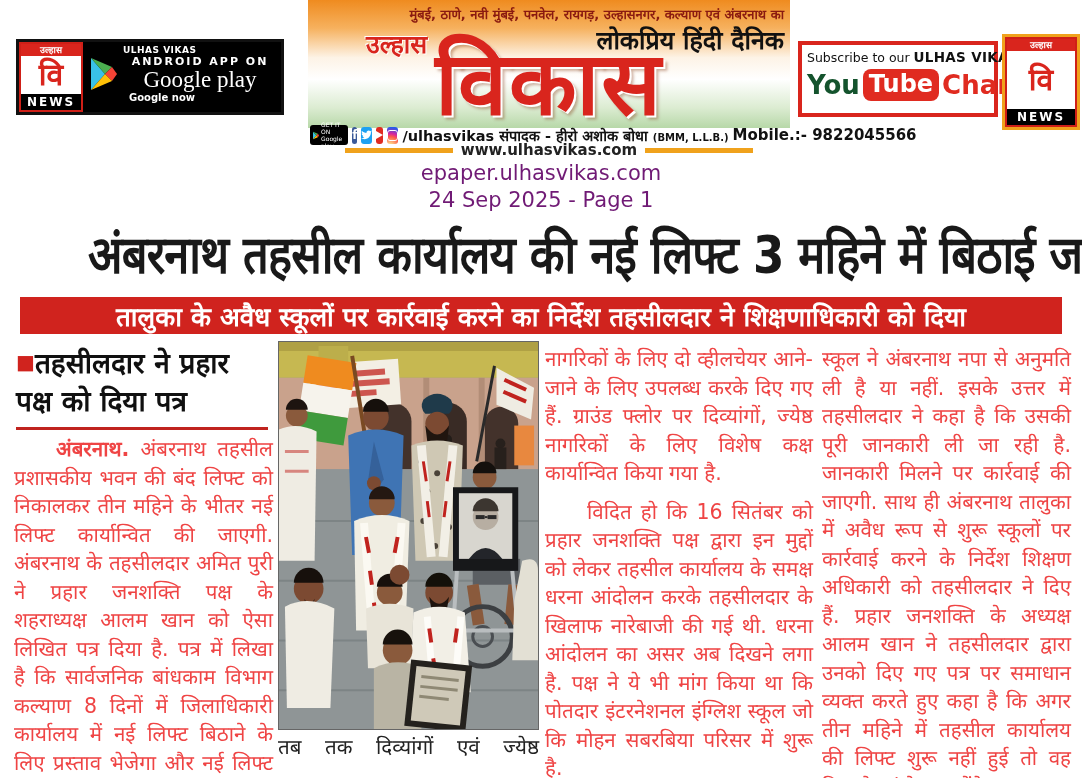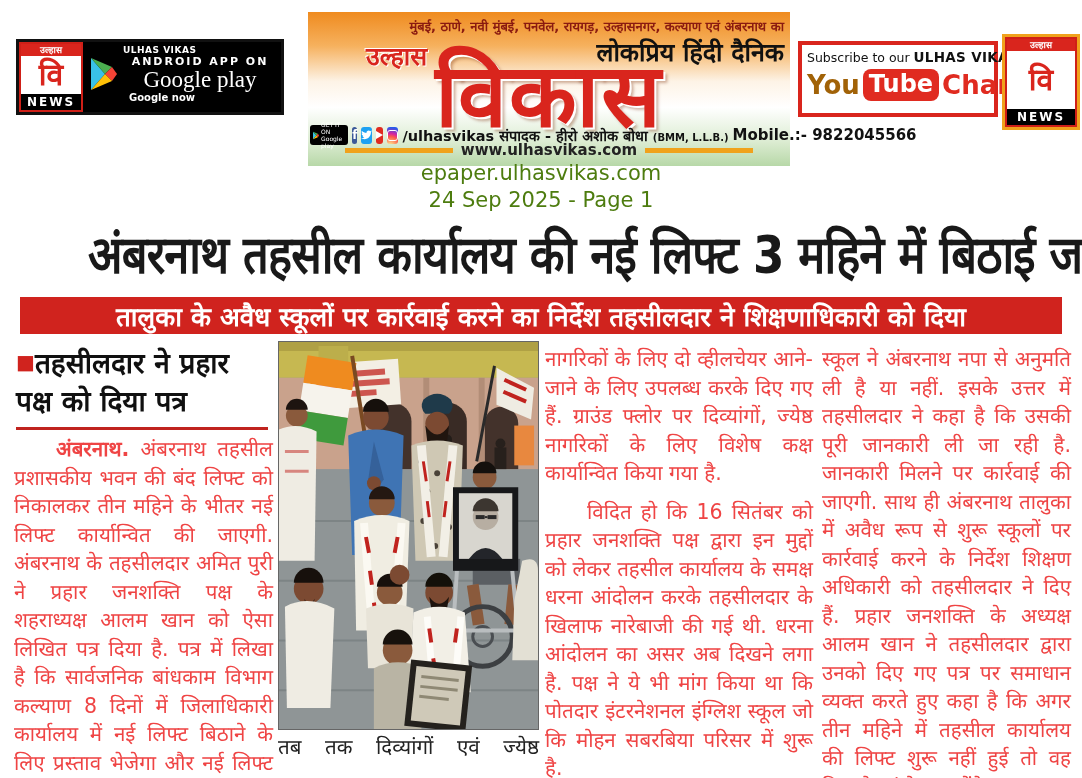--- a/index.html
+++ b/index.html
@@ -20,21 +20,21 @@
   .viklogo .vl-news{width:100%;text-align:center;background:#000;color:#fff;font-weight:800;
                     font-size:12px;letter-spacing:2px;line-height:16px;}
   .appbadge{flex:1;position:relative;background:#000;color:#fff;padding:3px 4px 2px 40px;box-sizing:border-box;}
   .appbadge .ab-brand{font-size:9px;font-weight:bold;letter-spacing:.5px;}
   .appbadge .ab-line1{font-size:11px;font-weight:bold;letter-spacing:2px;text-align:center;}
   .appbadge .ab-store{font-family:"Liberation Serif",serif;font-size:23px;text-align:center;line-height:24px;}
   .appbadge .ab-line2{font-size:10px;font-weight:bold;padding-left:6px;}
   .playtri{position:absolute;left:8px;top:16px;width:26px;height:32px;}
 
   
-  .masthead{left:308px;top:12px;width:482px;height:154px;
+  .masthead{left:308px;top:0;width:482px;height:128px;
             background:linear-gradient(180deg,#ef8b1f 0%,#f6b15e 22%,#fdf3e6 45%,#ffffff 62%,#dcecd2 84%,#b7d8a8 100%);}
   .tagline1{position:absolute;top:5px;right:6px;color:#8a1a10;font-weight:bold;font-size:13px;white-space:nowrap;}
   .tagline2{position:absolute;top:22px;right:6px;color:#111;font-weight:800;font-size:25px;white-space:nowrap;}
   .mh-small{position:absolute;left:58px;top:26px;color:#d9251d;font-weight:800;font-size:25px;
             text-shadow:1px 1px 0 #fff,-1px -1px 0 #fff;white-space:nowrap;}
   .mh-big{position:absolute;left:0;right:0;top:34px;text-align:center;color:#d9251d;font-weight:800;
           font-size:88px;line-height:100px;letter-spacing:2px;
           text-shadow:2px 2px 0 #ffffff,4px 4px 3px rgba(120,40,0,.35);white-space:nowrap;}
   .socialrow{left:310px;top:124px;width:478px;height:22px;display:flex;align-items:center;gap:4px;}
   .gp-mini{width:56px;height:20px;background:#000;border-radius:3px;color:#fff;display:flex;align-items:center;
@@ -55,28 +55,28 @@
   .webrow .bar{flex:1;height:5px;background:#f0a21c;}
   .webrow .wt{font-size:15px;font-weight:bold;color:#222;white-space:nowrap;}
 
   
   .subbox{left:798px;top:41px;width:200px;height:76px;background:#fff;border:4px solid #d9251d;
           box-sizing:border-box;padding:4px 5px;}
   .sb-l1{font-size:12.5px;color:#111;white-space:nowrap;}
   .sb-l1 .n{font-weight:normal;}
   .sb-l1 .b{font-weight:900;font-size:13.5px;letter-spacing:.3px;}
   .sb-l2{display:flex;align-items:center;gap:3px;margin-top:4px;}
-  .sb-you{font-weight:900;font-size:26px;color:#a16207;}
+  .sb-you{font-weight:900;font-size:26px;color:#14532d;}
   .sb-tube{font-weight:900;font-size:24px;color:#fff;background:#e02b20;border-radius:8px;padding:1px 6px 3px;}
   .sb-chan{font-weight:900;font-size:26px;color:#e02b20;}
   .rightlogo{left:1002px;top:34px;width:72px;height:90px;border:3px solid #f0a21c;}
   .rightlogo .viklogo{width:100%;height:100%;border:2px solid #cf1f17;}
 
   
-  .meta{left:0;top:160px;width:1082px;text-align:center;font-size:21px;line-height:27px;color:#4d7c0f;}
+  .meta{left:0;top:160px;width:1082px;text-align:center;font-size:21px;line-height:27px;color:#701a75;}
 
   
   .headline{left:8px;top:220px;width:1066px;text-align:center;}
   .headline .in{display:inline-block;white-space:nowrap;font-weight:800;font-size:52px;line-height:70px;
                 color:#191919;letter-spacing:-1px;}
   .subbar{left:20px;top:297px;width:1042px;height:37px;background:#d0231e;display:flex;align-items:center;
           justify-content:center;}
   .subbar .in{display:inline-block;white-space:nowrap;color:#fff;font-weight:bold;font-size:26px;}
 
   

